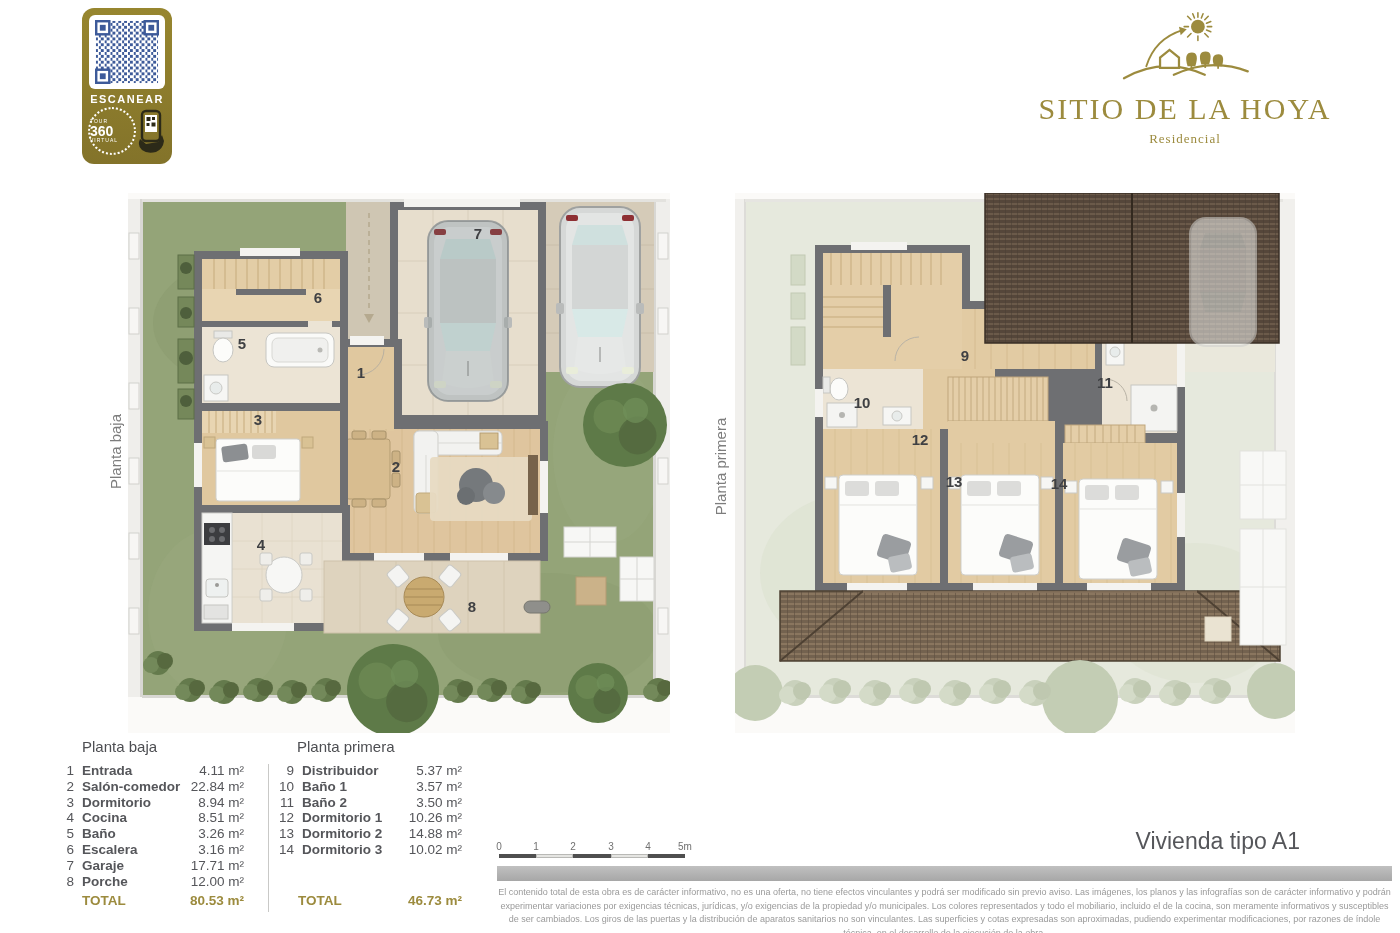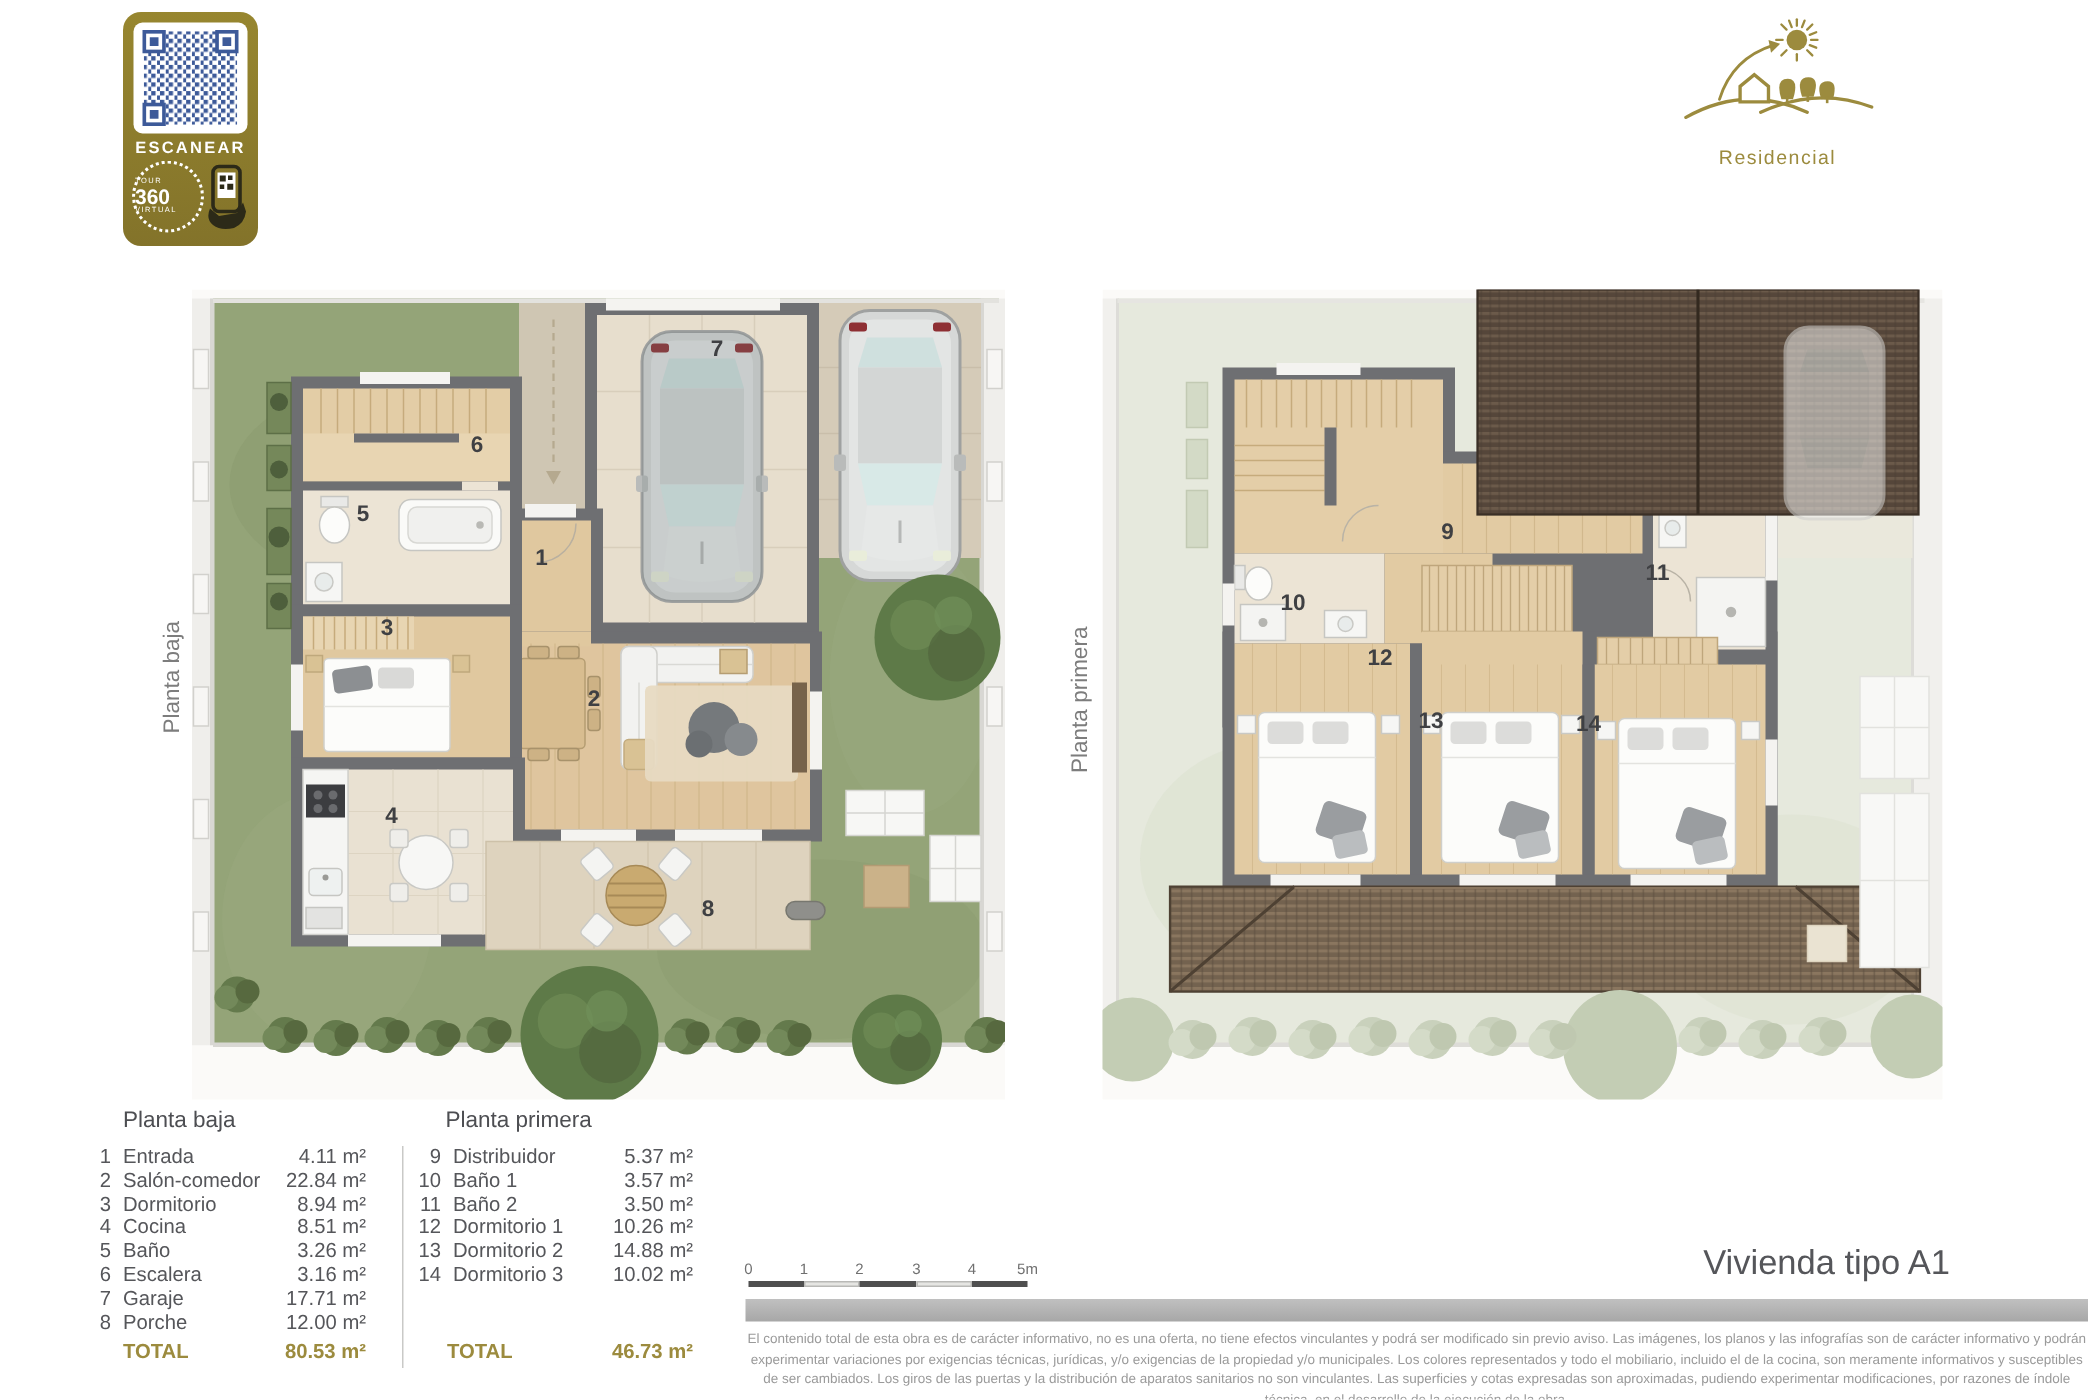--- a/index.html
+++ b/index.html
@@ -15,38 +15,38 @@
   .qr-scan{color:#fff;font-size:11px;font-weight:bold;letter-spacing:1.5px;margin-top:4px;}
   .qr-bottom{display:flex;align-items:center;margin-top:2px;}
   .badge-360{width:44px;height:44px;border-radius:50%;border:2px dotted #fff;color:#fff;
     display:flex;flex-direction:column;align-items:flex-start;justify-content:center;line-height:1;}
   .badge-360 .tiny{font-size:5px;letter-spacing:1px;}
   .badge-360 .num{font-size:14px;font-weight:bold;}
 
   
   .logo{left:1035px;top:6px;width:300px;text-align:center;color:#9c8b3e;}
   .logo-title{font-family:"Liberation Serif",serif;font-size:30px;letter-spacing:2px;white-space:nowrap;}
-  .logo-sub{font-family:Liberation Sans, sans-serif;font-size:13px;letter-spacing:1px;margin-top:5px;text-align:center;}
+  .logo-sub{font-family:Liberation Serif, serif;font-size:13px;letter-spacing:1px;margin-top:5px;text-align:center;}
 
   
   .plan{position:absolute;}
   .plan svg{position:absolute;left:0;top:0;}
   .plan-left{left:128px;top:193px;width:542px;height:540px;}
   .plan-right{left:735px;top:193px;width:560px;height:540px;}
   .marker{position:absolute;transform:translate(-50%,-50%);font-size:15px;font-weight:bold;color:#3f4043;}
   .side-label{position:absolute;width:130px;text-align:center;font-size:15px;color:#7d7d7d;
     transform:rotate(-90deg);}
 
   
   .legend-title{position:absolute;font-size:15px;color:#4d4e52;}
   .ltable{position:absolute;font-size:13.5px;color:#55565a;}
   .lrow{display:flex;height:15.8px;line-height:15.8px;}
   .lnum{width:18px;text-align:right;}
   .t2 .lnum{width:22px;}
-  .lname{flex:1;padding-left:8px;}
+  .lname{flex:1;padding-left:8px;font-weight:bold;}
   .larea{text-align:right;}
   .ltotal{position:absolute;display:flex;font-weight:bold;color:#9c8b3e;font-size:13.5px;}
   .ltotal .lname{padding-left:26px;}
   .legend-divider{position:absolute;left:268px;top:764px;width:1px;height:148px;background:#c9c9c7;}
 
   
   .scale{left:497px;top:841px;width:192px;height:20px;}
   .scale .tick{position:absolute;top:0;font-size:10px;color:#707070;transform:translateX(-50%);}
   .scale-bar{position:absolute;left:2px;top:13px;width:186px;height:4px;display:flex;}
   .seg{width:37.2px;height:4px;}
@@ -130,20 +130,21 @@
       <g fill="#9c8b3e" stroke="none">
         <path d="M88,70 q-5,-16 5,-16 q9,0 4,16 z"></path>
           <rect x="91.5" y="68" width="2" height="6"></rect>
         <path d="M104,68 q-5,-15 5,-15 q9,0 4,15 z"></path>
           <rect x="107.5" y="66" width="2" height="6"></rect>
         <path d="M119,70 q-5,-14 5,-14 q8,0 4,14 z"></path>
           <rect x="122.5" y="68" width="2" height="5"></rect>
       </g>
     </g>
   </svg>
+  <div class="logo-title">SITIO DE LA HOYA</div>
   <div class="logo-sub">Residencial</div>
 </div>
 
 <div class="plan plan-left">
   <div class="side-label" style="left:-78px;top:250px;">Planta baja</div>
   <svg width="542" height="540" viewBox="0 0 542 540">
     <defs>
       <g id="bush">
           <circle r="12" fill="#647a4c"></circle>
           <circle cx="-7" cy="2" r="8" fill="#73895a"></circle>

